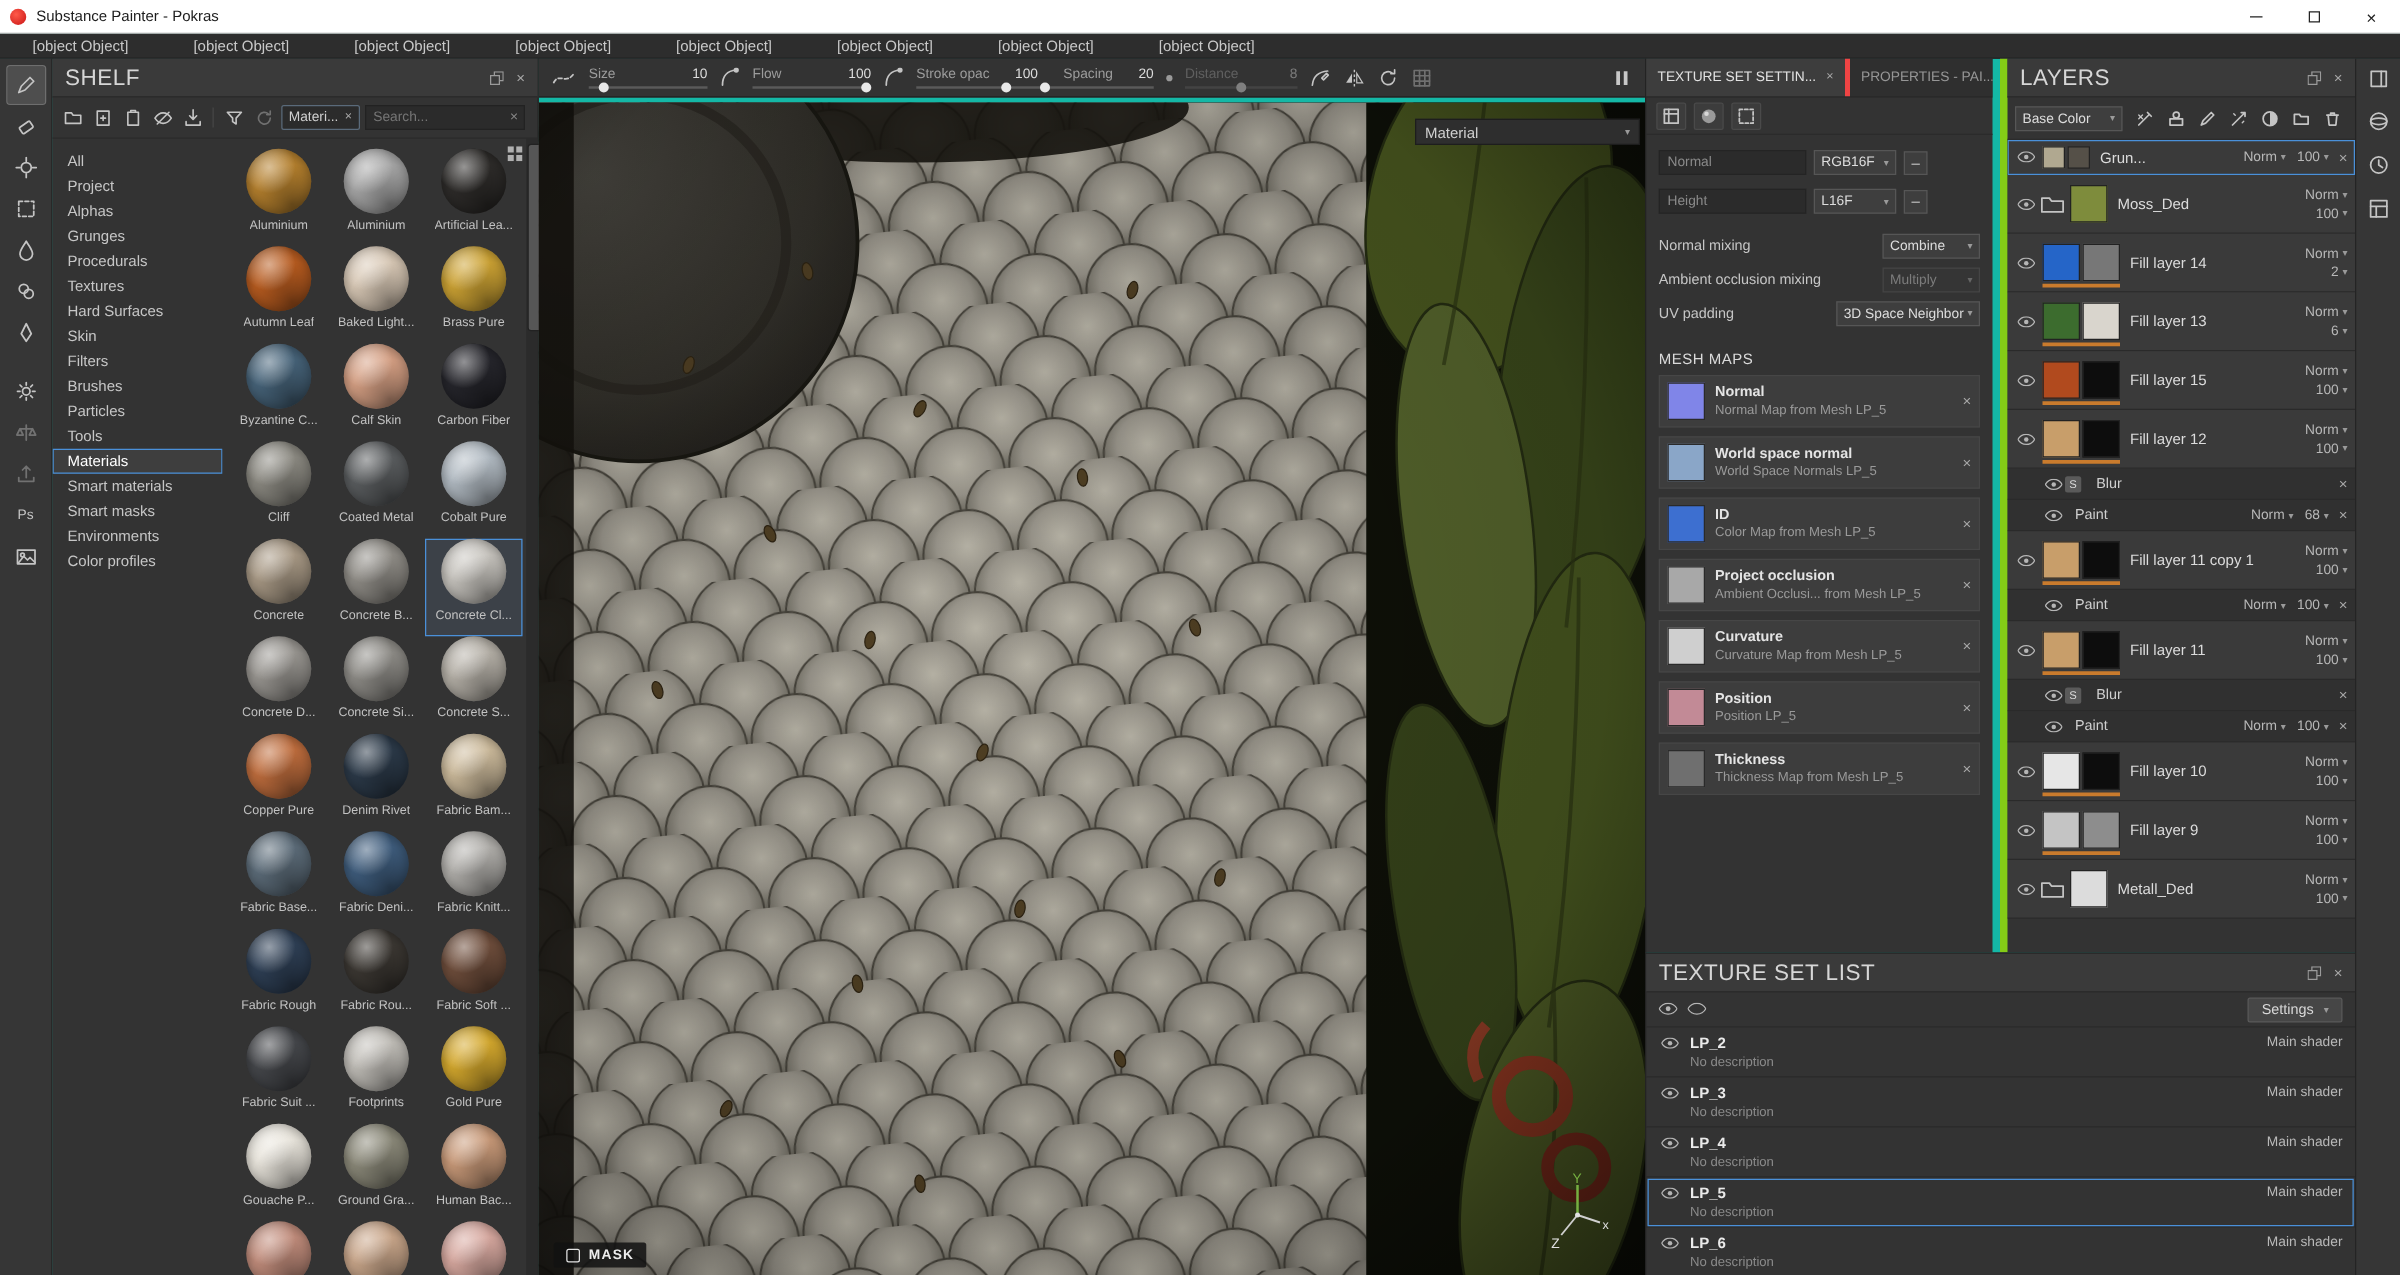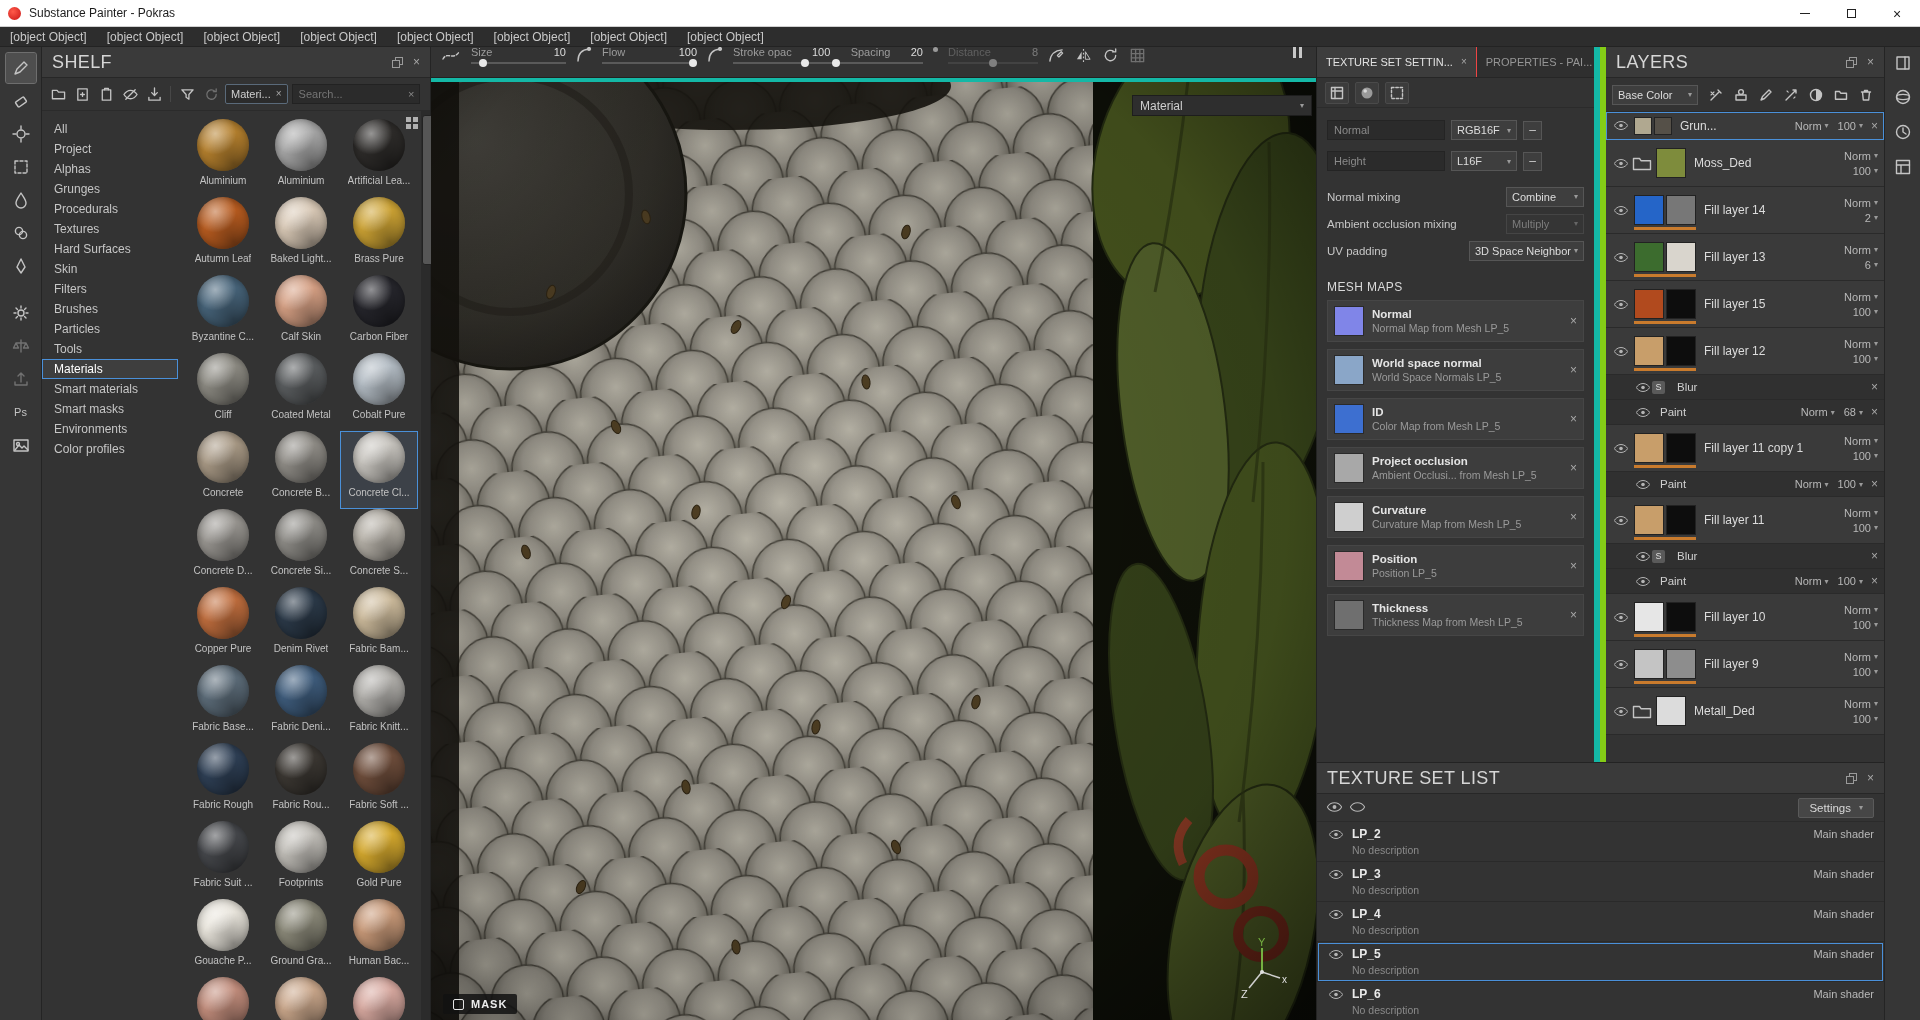--- a/index.html
+++ b/index.html
@@ -17,21 +17,21 @@
   #app-logo{width:13px;height:13px;margin-left:8px;border-radius:7px;background:radial-gradient(circle at 38% 35%,#ff5a4a,#c81414)}
   #win-title{margin-left:8px;color:#1c1c1c;font-size:12px}
   #win-btns{margin-left:auto;display:flex;height:100%}
   .win-btn{width:46px;height:27px;display:flex;align-items:center;justify-content:center}
   .glyph-min{width:10px;height:1px;background:#222}
   .glyph-max{width:9px;height:9px;border:1px solid #222}
   .glyph-close{font-size:14px;color:#222;line-height:1}
 
   
   #menubar{left:0;top:27px;width:1920px;height:20px;background:#2d2d2d;display:flex;align-items:center;border-bottom:1px solid #232323}
-  .mitem{padding:0 10px;line-height:20px;font-size:12px;color:#c9c9c9}
+  .mitem{padding:0 26px;line-height:20px;font-size:12px;color:#c9c9c9}
 
   
   #toolstrip{left:0;top:47px;width:42px;height:973px;background:#363636;border-right:1px solid #242424;display:flex;flex-direction:column;align-items:center;padding-top:6px}
   .tool-btn{width:30px;height:30px;margin-bottom:3px;display:flex;align-items:center;justify-content:center;border-radius:2px}
   .tool-btn.selected{background:#4e4e4e;outline:1px solid #6e6e6e}
   .tool-gap{height:14px}
   .ps-badge{font-size:11px;color:#c4c4c4}
 
   
   #shelf{left:42px;top:47px;width:389px;height:973px;background:#333333;border-right:1px solid #242424}
@@ -52,21 +52,21 @@
   .mat-cell{width:78px;height:78px;display:flex;flex-direction:column;align-items:center;position:relative}
   .mat-cell.selected{outline:1px solid #4a90d9;outline-offset:-1px;background:#3c4148}
   .mat-thumb{width:52px;height:52px;border-radius:50%;position:relative;box-shadow:inset 0 0 10px rgba(0,0,0,.45)}
   .mat-thumb::before{content:'';position:absolute;inset:0;border-radius:50%;background:radial-gradient(circle at 35% 28%,rgba(255,255,255,.5),rgba(255,255,255,0) 42%),radial-gradient(circle at 70% 85%,rgba(0,0,0,.38),rgba(0,0,0,0) 55%)}
   .mat-label{font-size:10px;color:#c2c2c2;margin-top:4px;max-width:74px;white-space:nowrap;overflow:hidden;text-align:center}
   #grid-view-toggle{position:absolute;right:12px;top:70px;z-index:5}
   #shelf-scroll{position:absolute;right:0;top:64px;width:9px;bottom:0;background:#2b2b2b}
   #shelf-scroll .thumb{position:absolute;left:1px;right:1px;top:4px;height:150px;background:#565656;border-radius:3px}
 
   
-  #ctxbar{left:431px;top:47px;width:885px;height:31px;background:#333333;border-bottom:1px solid #222;display:flex;align-items:flex-start;gap:10px;padding:0 10px}
+  #ctxbar{left:431px;top:47px;width:885px;height:31px;background:#333333;border-bottom:1px solid #222;display:flex;align-items:center;gap:10px;padding:0 10px}
   .sgroup{display:flex;flex-direction:column;justify-content:center}
   .sg-top{display:flex;justify-content:space-between;font-size:11px;line-height:11px}
   .sg-top .lb{color:#9c9c9c}
   .sg-top .vl{color:#dcdcdc}
   .track{position:relative;height:2px;background:#5a5a5a;margin-top:4px}
   .knob{position:absolute;top:-3px;width:8px;height:8px;border-radius:50%;background:#e8e8e8}
   .w95{width:95px}.w190{width:190px}.w90{width:90px}
   .pause{width:9px;height:11px;border-left:3px solid #c8c8c8;border-right:3px solid #c8c8c8;margin-right:4px}
   .dot-ic{width:5px;height:5px;border-radius:50%;background:#9a9a9a}
 
@@ -76,21 +76,21 @@
   #shader-dd{position:absolute;top:13px;right:4px;width:180px;height:21px;background:#2e2e2e;border:1px solid #1d1d1d;display:flex;align-items:center;justify-content:space-between;padding:0 7px;font-size:12px;color:#cfcfcf}
   #mask-chip{position:absolute;left:12px;bottom:10px;display:flex;align-items:center;gap:7px;background:rgba(18,18,18,.85);padding:4px 10px;border-radius:2px}
   #mask-chip .sq{width:11px;height:11px;border:1.5px solid #e4e4e4;border-radius:2px}
   #mask-chip .tx{color:#ececec;font-size:11px;letter-spacing:1px;font-weight:bold}
   #gizmo{position:absolute;right:26px;bottom:22px}
 
   
   #tss{left:1316px;top:47px;width:278px;height:715px;background:#333333;border-left:1px solid #232323}
   #tss-tabs{display:flex;height:31px;border-bottom:1px solid #262626}
   .tab{display:flex;align-items:center;gap:8px;padding:0 9px;font-size:11px;white-space:nowrap;overflow:hidden}
-  .tab.active{background:#3d3d3d;color:#e2e2e2;border-right:1px solid #ef4444}
+  .tab.active{background:#3d3d3d;color:#e2e2e2;border-right:4px solid #ef4444}
   .tab.inactive{background:#2f2f2f;color:#969696;flex:1}
   #tss-icons{display:flex;gap:6px;align-items:center;height:30px;padding:0 8px;border-bottom:1px solid #2b2b2b}
   .tss-ib{width:24px;height:22px;display:flex;align-items:center;justify-content:center;background:#3c3c3c;border:1px solid #4a4a4a;border-radius:2px}
   #chan-list{padding-top:9px}
   .chan-row{display:flex;align-items:center;gap:6px;padding:0 10px;height:26px;margin-bottom:5px}
   .chan-name{width:118px;height:20px;background:#2b2b2b;border:1px solid #242424;color:#8a8a8a;font-size:11px;line-height:18px;padding-left:6px}
   .chan-fmt{width:66px}
   .minus-btn{width:19px;height:19px;background:#3e3e3e;border:1px solid #565656;color:#cccccc;display:flex;align-items:center;justify-content:center;font-size:12px}
   #mix-list{padding-top:4px}
   .mix-row{display:flex;align-items:center;justify-content:space-between;padding:0 10px;height:27px}

